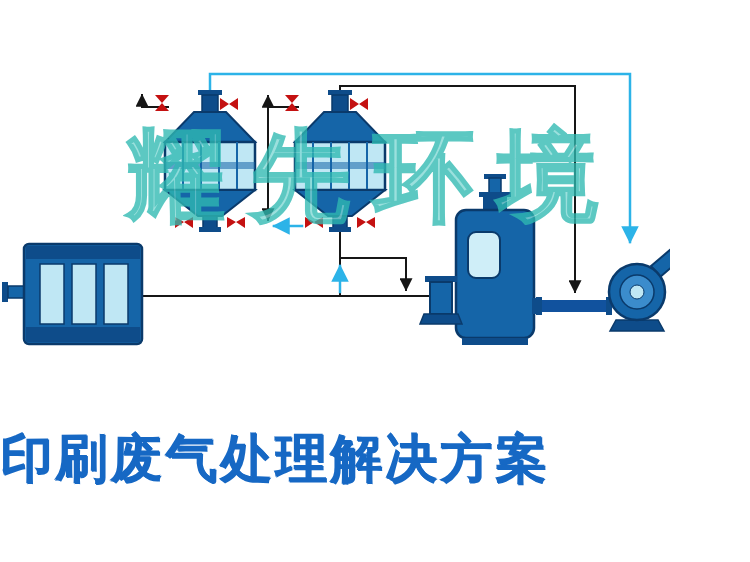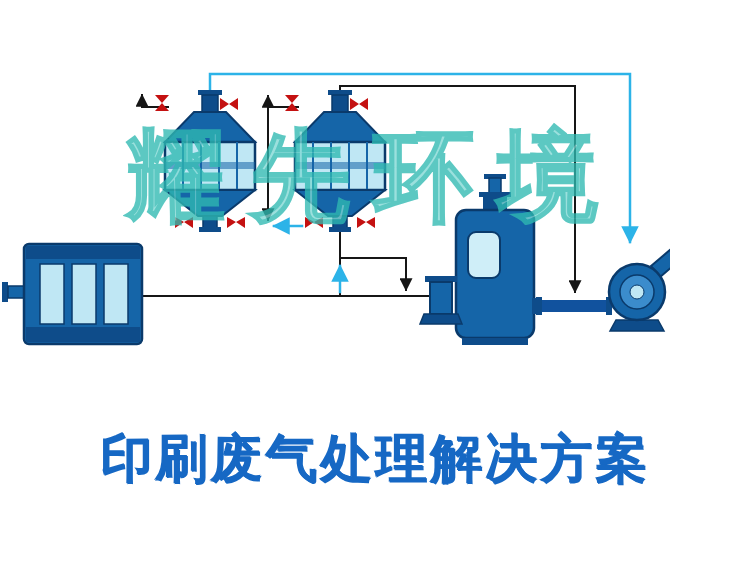--- a/index.html
+++ b/index.html
@@ -30,21 +30,21 @@
   .watermark{
     position:absolute;left:126px;top:126px;z-index:2;
     font-family:"DejaVu Serif", serif;font-weight:bold;
     font-size:100px;line-height:1;letter-spacing:24px;white-space:nowrap;
     color:var(--watermark-fill);
     -webkit-text-stroke:2px var(--watermark-teal);
     opacity:0.78;pointer-events:none;
   }
   .title{
     position:absolute;top:424px;left:0;width:750px;z-index:3;
-    text-align:center;font-family:"DejaVu Serif", serif;font-weight:bold;
+    font-family:"DejaVu Serif", serif;font-weight:bold;
     font-size:52px;letter-spacing:3px;color:var(--title-blue);
     text-shadow:1px 1px 0 var(--title-blue);
   }
 </style>
 </head>
 <body>
 
 <div class="canvas">
 
   <svg class="diagram-svg" width="750" height="562" viewBox="0 0 750 562" xmlns="http://www.w3.org/2000/svg">

